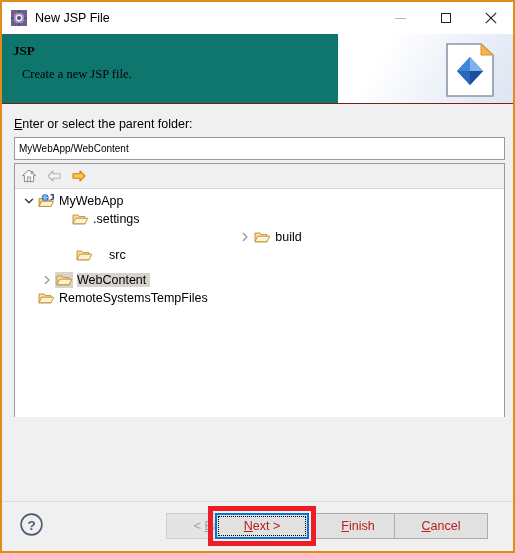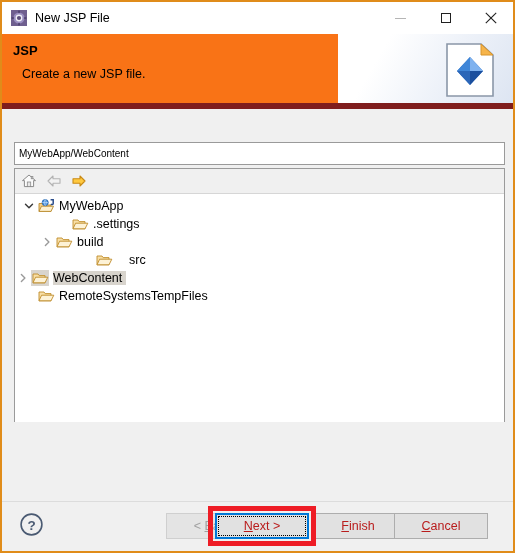--- a/index.html
+++ b/index.html
@@ -66,24 +66,25 @@
     width: 10px;
     height: 10px;
     border: 1px solid #202020;
     box-sizing: border-box;
   }
   .win-btn.close svg { display: block; }
 
   
   .banner {
     height: 69px;
-    background: #f97316;
+    background: #0f766e;
     position: relative;
-    border-bottom: 6px solid #7f1d1d;
+    border-bottom: 1px solid #7f1d1d;
     overflow: hidden;
+    font-family: Liberation Serif, serif;
   }
   .banner-title {
     position: absolute;
     left: 11px;
     top: 9px;
     font-size: 13px;
     font-weight: bold;
     color: #000;
   }
   .banner-sub {
@@ -341,20 +342,21 @@
           <polygon points="27,15 14,29 27,29" fill="#3f86d8"></polygon>
           <polygon points="27,29 40,29 27,43" fill="#1b4f9e"></polygon>
           <polygon points="27,29 14,29 27,43" fill="#2b66b8"></polygon>
         </g>
       </svg>
     </span>
   </div>
 
   <div class="body-area">
 
+    <div class="label-parent"><span class="u">E</span><span>nter or select the parent folder:</span></div>
 
     <input class="path-input" type="text" value="MyWebApp/WebContent" style="">
 
     <div class="tree-panel">
 
       <div class="tree-toolbar">
         <span class="tb-icon">
           <svg width="16" height="16" viewBox="0 0 16 16">
             <path d="M8 2 L14.5 7.6 H12.6 V13.6 H3.4 V7.6 H1.5 Z" fill="#fbfbfb" stroke="#8a8a8a" stroke-width="1"></path>
             <rect x="6.3" y="9" width="3.4" height="4.6" fill="#e7e7e7" stroke="#8a8a8a" stroke-width="0.8"></rect>
@@ -397,47 +399,47 @@
           <span class="twisty"></span>
           <span class="row-icon">
             <svg width="17" height="15" viewBox="0 0 17 15">
               <path d="M1 3 H6 L7.2 4.6 H13 V11.8 H1 Z" fill="#f8dfa6" stroke="#c08c2a" stroke-width="0.9"></path>
               <path d="M1 11.8 L3.6 6.2 H15.8 L13 11.8 Z" fill="#fdf2d6" stroke="#c08c2a" stroke-width="0.9"></path>
             </svg>
           </span>
           <span class="row-label">.settings</span>
         </div>
 
-        <div class="tree-row" style="padding-left:24px;">
+        <div class="tree-row" style="padding-left:24px;justify-content:center;">
           <span class="twisty">
             <svg width="10" height="10" viewBox="0 0 10 10">
                 <path d="M3.4 1.6 L6.9 5 L3.4 8.4" fill="none" stroke="#9a9a9a" stroke-width="1.4" stroke-linecap="round" stroke-linejoin="round"></path>
               </svg>
           </span>
           <span class="row-icon">
             <svg width="17" height="15" viewBox="0 0 17 15">
               <path d="M1 3 H6 L7.2 4.6 H13 V11.8 H1 Z" fill="#f8dfa6" stroke="#c08c2a" stroke-width="0.9"></path>
               <path d="M1 11.8 L3.6 6.2 H15.8 L13 11.8 Z" fill="#fdf2d6" stroke="#c08c2a" stroke-width="0.9"></path>
             </svg>
           </span>
           <span class="row-label">build</span>
         </div>
 
-        <div class="tree-row" style="padding-left:52px;gap:12px;">
+        <div class="tree-row" style="padding-left:32px;gap:12px;">
           <span class="twisty"></span>
           <span class="row-icon">
             <svg width="17" height="15" viewBox="0 0 17 15">
               <path d="M1 3 H6 L7.2 4.6 H13 V11.8 H1 Z" fill="#f8dfa6" stroke="#c08c2a" stroke-width="0.9"></path>
               <path d="M1 11.8 L3.6 6.2 H15.8 L13 11.8 Z" fill="#fdf2d6" stroke="#c08c2a" stroke-width="0.9"></path>
             </svg>
           </span>
           <span class="row-label">src</span>
         </div>
 
-        <div class="tree-row" style="">
+        <div class="tree-row" style="padding-left:24px;margin-top:7px;">
           <span class="twisty">
             <svg width="10" height="10" viewBox="0 0 10 10">
                 <path d="M3.4 1.6 L6.9 5 L3.4 8.4" fill="none" stroke="#9a9a9a" stroke-width="1.4" stroke-linecap="round" stroke-linejoin="round"></path>
               </svg>
           </span>
           <span class="row-icon" style="background:#d8d4cd;">
             <svg width="17" height="15" viewBox="0 0 17 15">
               <path d="M1 3 H6 L7.2 4.6 H13 V11.8 H1 Z" fill="#f8dfa6" stroke="#c08c2a" stroke-width="0.9"></path>
               <path d="M1 11.8 L3.6 6.2 H15.8 L13 11.8 Z" fill="#fdf2d6" stroke="#c08c2a" stroke-width="0.9"></path>
             </svg>

